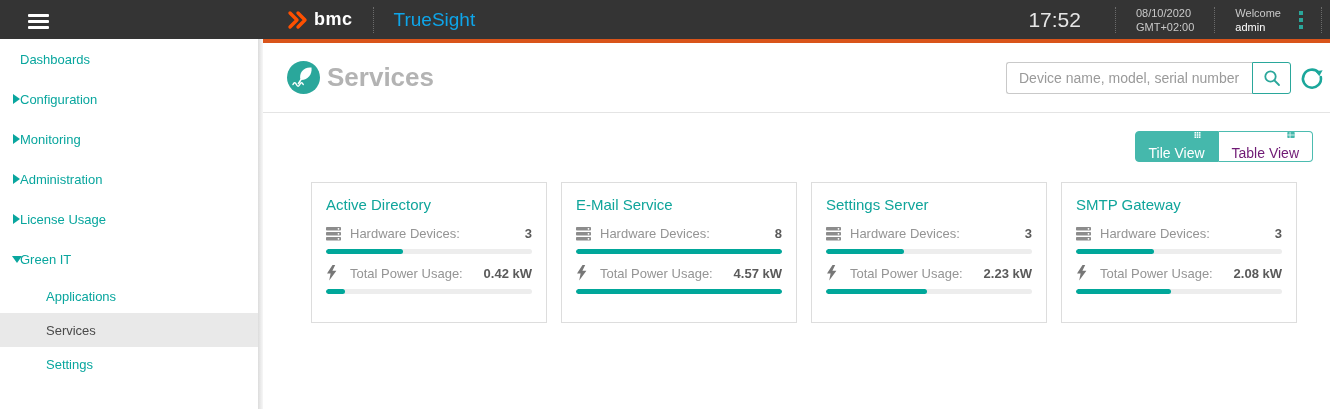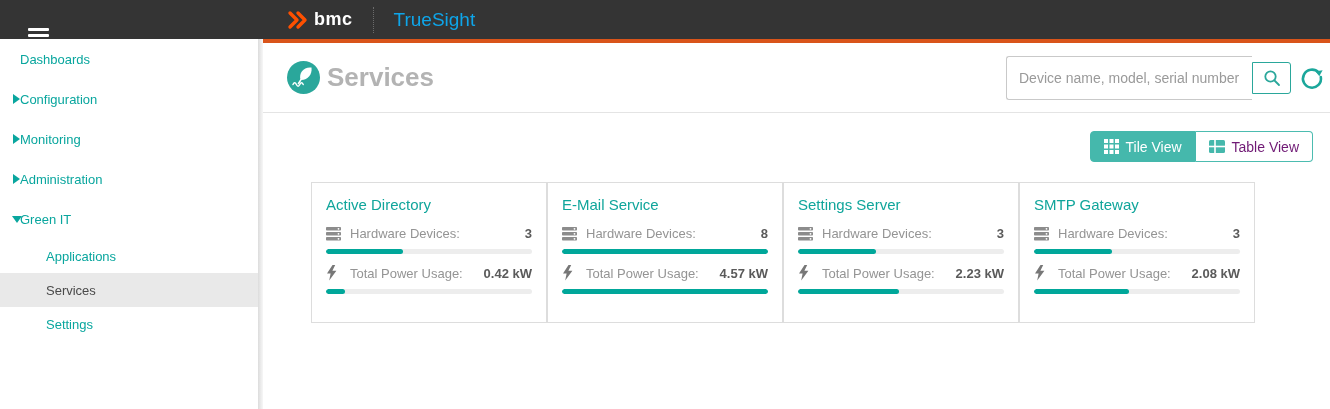--- a/index.html
+++ b/index.html
@@ -2,21 +2,21 @@
 <html><head>
 <meta charset="utf-8">
 <style>
   * { margin:0; padding:0; box-sizing:border-box; }
   html,body { width:1330px; height:409px; overflow:hidden; background:#fff;
               font-family:"Liberation Sans", sans-serif; }
   .app { position:relative; width:1330px; height:409px; }
 
   
   .topbar { position:absolute; top:0; left:0; width:1330px; height:43px;
-            background:#343434; display:flex; align-items:flex-end; }
+            background:#343434; display:flex; align-items:center; }
   .burger { width:21px; height:15px; margin-left:28px; cursor:pointer;
             display:flex; flex-direction:column; justify-content:space-between; }
   .burger span { display:block; height:3px; background:#fff; border-radius:1px; }
   .brand-zone { position:absolute; left:286px; top:0; height:39px;
                 display:flex; align-items:center; }
   .bmc-text { color:#fff; font-weight:bold; font-size:18px; margin-left:4px; letter-spacing:0.5px; }
   .hdr-divider { border-left:1px dotted #6b6b6b; height:26px; margin:0 20px; }
   .truesight { color:#0ea5e9; font-size:19px; }
   .right-zone { position:absolute; right:8px; top:0; height:39px;
                 display:flex; align-items:center; }
@@ -48,42 +48,42 @@
                border-top:7px solid #09a69e; }
 
   
   .main { position:absolute; top:43px; left:263px; width:1067px; height:366px;
           background:#fff; }
   .page-head { height:70px; display:flex; align-items:center;
                border-bottom:1px solid #e4e4e4; padding:0 4px 0 24px; }
   .greenit-badge { width:33px; height:33px; flex:0 0 auto; }
   .page-title { font-size:26px; color:#b3b3b3; margin-left:7px; flex:1 1 auto; }
   .search-group { display:flex; align-items:center; }
-  .search-input { width:246px; height:44px; border:1px solid #c9c9c9;
+  .search-input { width:246px; height:32px; border:1px solid #c9c9c9;
                   border-right:none; border-radius:3px 0 0 3px; padding:8px 12px;
                   font-size:14px; color:#a21caf; outline:none;
                   font-family:"Liberation Sans", sans-serif; }
   .search-input::placeholder { color:#9a9a9a; }
   .search-btn { width:39px; height:32px; background:#fff; border:1px solid #2aa79b;
                 border-radius:0 3px 3px 0; display:flex; align-items:center;
                 justify-content:center; cursor:pointer; }
   .refresh-btn { margin-left:7px; width:28px; height:28px; border:none; background:none;
                  cursor:pointer; display:flex; align-items:center; justify-content:center; }
 
   .toolbar { display:flex; justify-content:flex-end; padding:18px 17px 0 0; }
   .seg { display:flex; }
-  .seg-btn { height:31px; display:flex; align-items:center; gap:7px;
+  .seg-btn { height:31px; display:flex; align-items:flex-end; gap:7px;
              font-size:14px; padding:0 13px; cursor:pointer;
-             font-family:"Liberation Sans", sans-serif; }
+             font-family:"Liberation Sans", sans-serif;flex-direction:column; }
   .seg-btn.active { background:#45b8ac; color:#fff; border:1px solid #45b8ac;
                     border-radius:4px 0 0 4px; }
   .seg-btn.inactive { background:#fff; color:#701a75; border:1px solid #4cbcb0;
                       border-left:none; border-radius:0 4px 4px 0; }
 
-  .tiles { display:flex; padding:20px 0 0 48px; }
+  .tiles { display:flex; gap:14px; padding:20px 0 0 48px; }
   .tile { width:236px; height:141px; border:1px solid #ddd; background:#fff;
           padding:13px 14px 0 14px; cursor:pointer; }
   .tile-title { font-size:15px; color:#10a59b; margin-bottom:13px; }
   .metric { display:flex; align-items:center; font-size:13px; color:#949494; }
   .metric .micon { width:17px; display:flex; justify-content:flex-start; margin-right:7px; }
   .metric .mvalue { margin-left:auto; font-weight:bold; color:#5a5a5a; }
   .pbar { height:5px; background:#ededed; border-radius:3px; margin-top:8px;
           margin-bottom:11px; overflow:hidden; }
   .pbar .fill { height:5px; background:#00a79a; border-radius:3px; }
 </style>
@@ -100,39 +100,62 @@
     </div>
     <div class="brand-zone">
       <svg width="24" height="24" viewBox="0 0 24 24">
         <polyline points="4,5 11,12 4,19" fill="none" stroke="#fe5000" stroke-width="3.4" stroke-linecap="round" stroke-linejoin="round"></polyline>
         <polyline points="12,5 19,12 12,19" fill="none" stroke="#fe5000" stroke-width="3.4" stroke-linecap="round" stroke-linejoin="round"></polyline>
       </svg>
       <span class="bmc-text">bmc</span>
       <span class="hdr-divider"></span>
       <span class="truesight">TrueSight</span>
     </div>
+    <div class="right-zone">
+      <span class="clock">17:52</span>
+      <span class="hdr-divider"></span>
+      <span class="stack2">
+        <span>08/10/2020</span>
+        <span>GMT+02:00</span>
+      </span>
+      <span class="hdr-divider"></span>
+      <span class="stack2">
+        <span>Welcome</span>
+        <span class="strong">admin</span>
+      </span>
+      <span class="kebab">
+          <i></i>
+          <i></i>
+          <i></i>
+        </span>
+      <span class="hdr-divider" style="margin:0 0 0 0;"></span>
+    </div>
   </div>
   <div class="orange-line"></div>
 
   <nav class="sidebar">
     <ul class="nav">
       <li class="lvl1">
         <span>Dashboards</span>
       </li>
       <li class="lvl1">
         <span class="tri-right"></span>
         <span>Configuration</span>
       </li>
       <li class="lvl1">
         <span class="tri-right"></span>
         <span>Monitoring</span>
       </li>
       <li class="lvl1">
         <span class="tri-right"></span>
         <span>Administration</span>
+      </li>
+      <li class="lvl1">
+        <span class="tri-right"></span>
+        <span>License Usage</span>
       </li>
       <li class="lvl1">
         <span class="tri-down"></span>
         <span>Green IT</span>
       </li>
       <li class="lvl2">
         <span>Applications</span>
       </li>
       <li class="lvl2 selected">
         <span>Services</span>

